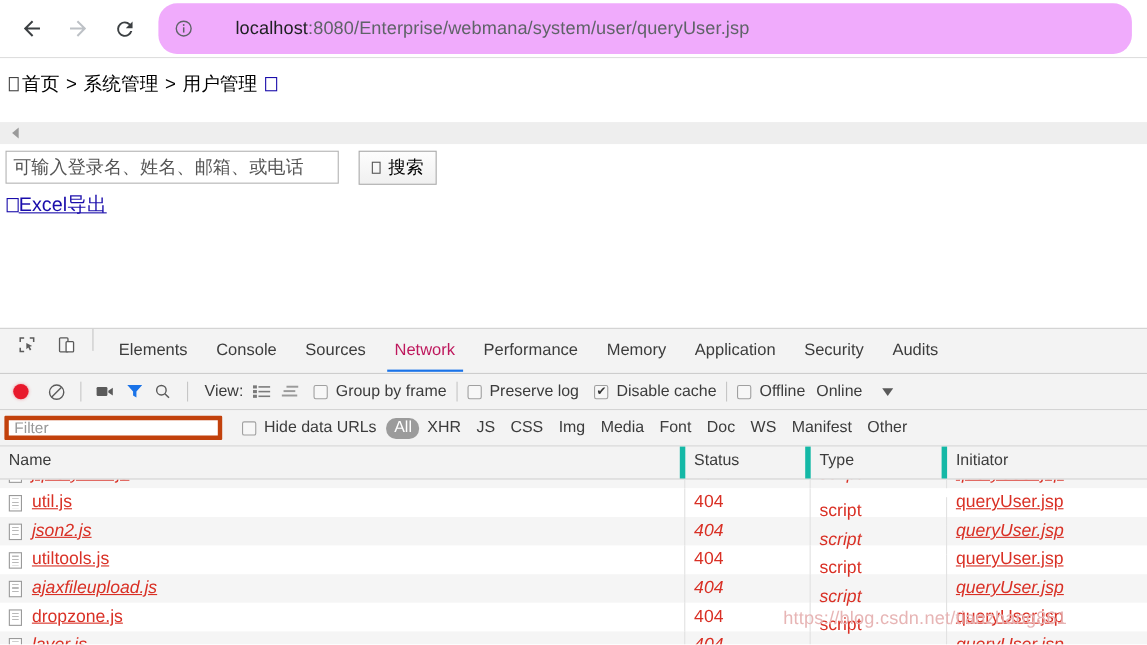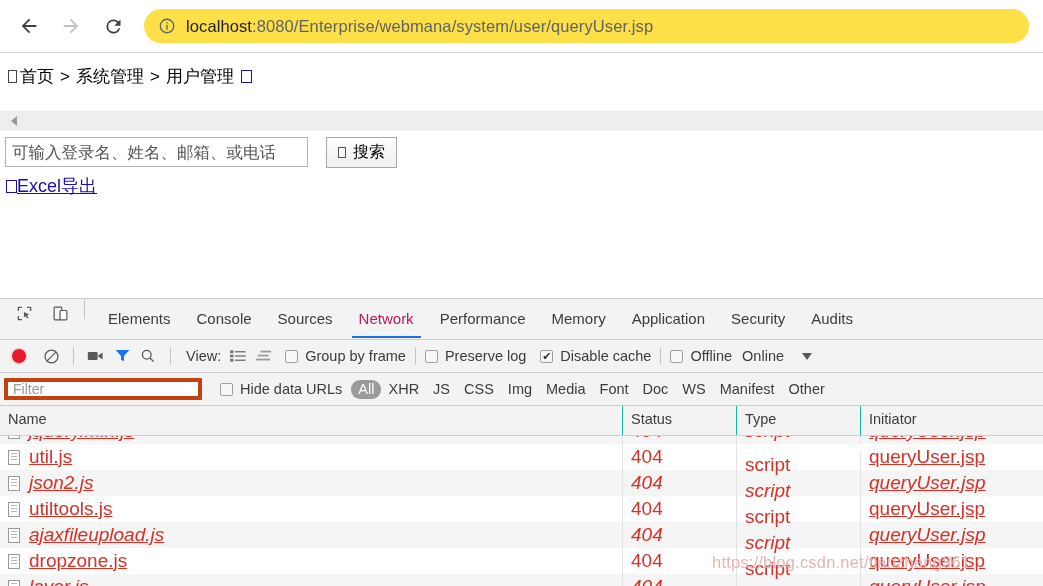--- a/index.html
+++ b/index.html
@@ -19,24 +19,25 @@
   }
   .nav-btn {
     width:34px; height:34px; margin-left:8px;
     display:flex; align-items:center; justify-content:center;
     border-radius:50%; cursor:pointer; flex:none;
   }
   .nav-btn:first-child { margin-left:12px; }
   .nav-btn svg { display:block; }
   .omnibox {
     margin-left:14px; margin-right:14px;
-    flex:1 1 auto; height:34px;
-    background:#fde047; border-radius:17px;
+    flex:1 1 auto; height:46px;
+    background:#f0abfc; border-radius:17px;
     display:flex; align-items:center;
     padding:0 14px;
+    gap:28px;
   }
   .omnibox .info-icon { flex:none; width:18px; height:18px; margin-right:10px; }
   .url-text {
     font-size:16.5px; color:#202124; white-space:nowrap;
     font-family:"Liberation Sans","DejaVu Sans",sans-serif;
     letter-spacing:0.1px;
   }
   .url-text .dim { color:#5f6368; }
 
   
@@ -188,28 +189,28 @@
   }
   .chip.active { background:#9b9b9b; color:#ffffff; }
 
   
   .dt-table { position:relative; }
   .tbl-head {
     display:flex; height:29px; background:#f3f3f3;
     border-bottom:1px solid #cdcdcd;
     font-size:14.5px; color:#3c3c3c;
   }
-  .th { padding:5px 0 0 8px; box-sizing:border-box; border-right:1px solid #14b8a6; }
+  .th { padding:5px 0 0 8px; box-sizing:border-box; border-right:5px solid #14b8a6; }
   .th.name { width:623px; }
   .th.status { width:114px; }
   .th.type { width:124px; }
   .th.initiator { width:182px; border-right:none; }
 
   .tbl-body { position:relative; height:152px; overflow:hidden; }
-  .tr { display:flex; height:26px; align-items:center; font-size:19px; }
+  .tr { display:flex; height:26px; align-items:center; font-size:16px; }
   .tr.odd { background:#ffffff; }
   .tr.even { background:#f5f5f5;font-style:italic; }
   .tr.clip-top { height:8px; overflow:hidden; align-items:flex-end; }
   .td { box-sizing:border-box; border-right:1px solid #e2e2e2; height:26px; display:flex; align-items:center; padding-left:8px; overflow:hidden;}
   .td.name { width:623px; }
   .td.status { width:114px; }
   .td.type { width:124px;margin-top:16px; }
   .td.initiator { width:182px; border-right:none; }
   .err { color:#d93025; white-space:nowrap; }
   .err-link { color:#d93025; text-decoration:underline; white-space:nowrap; cursor:pointer; }

